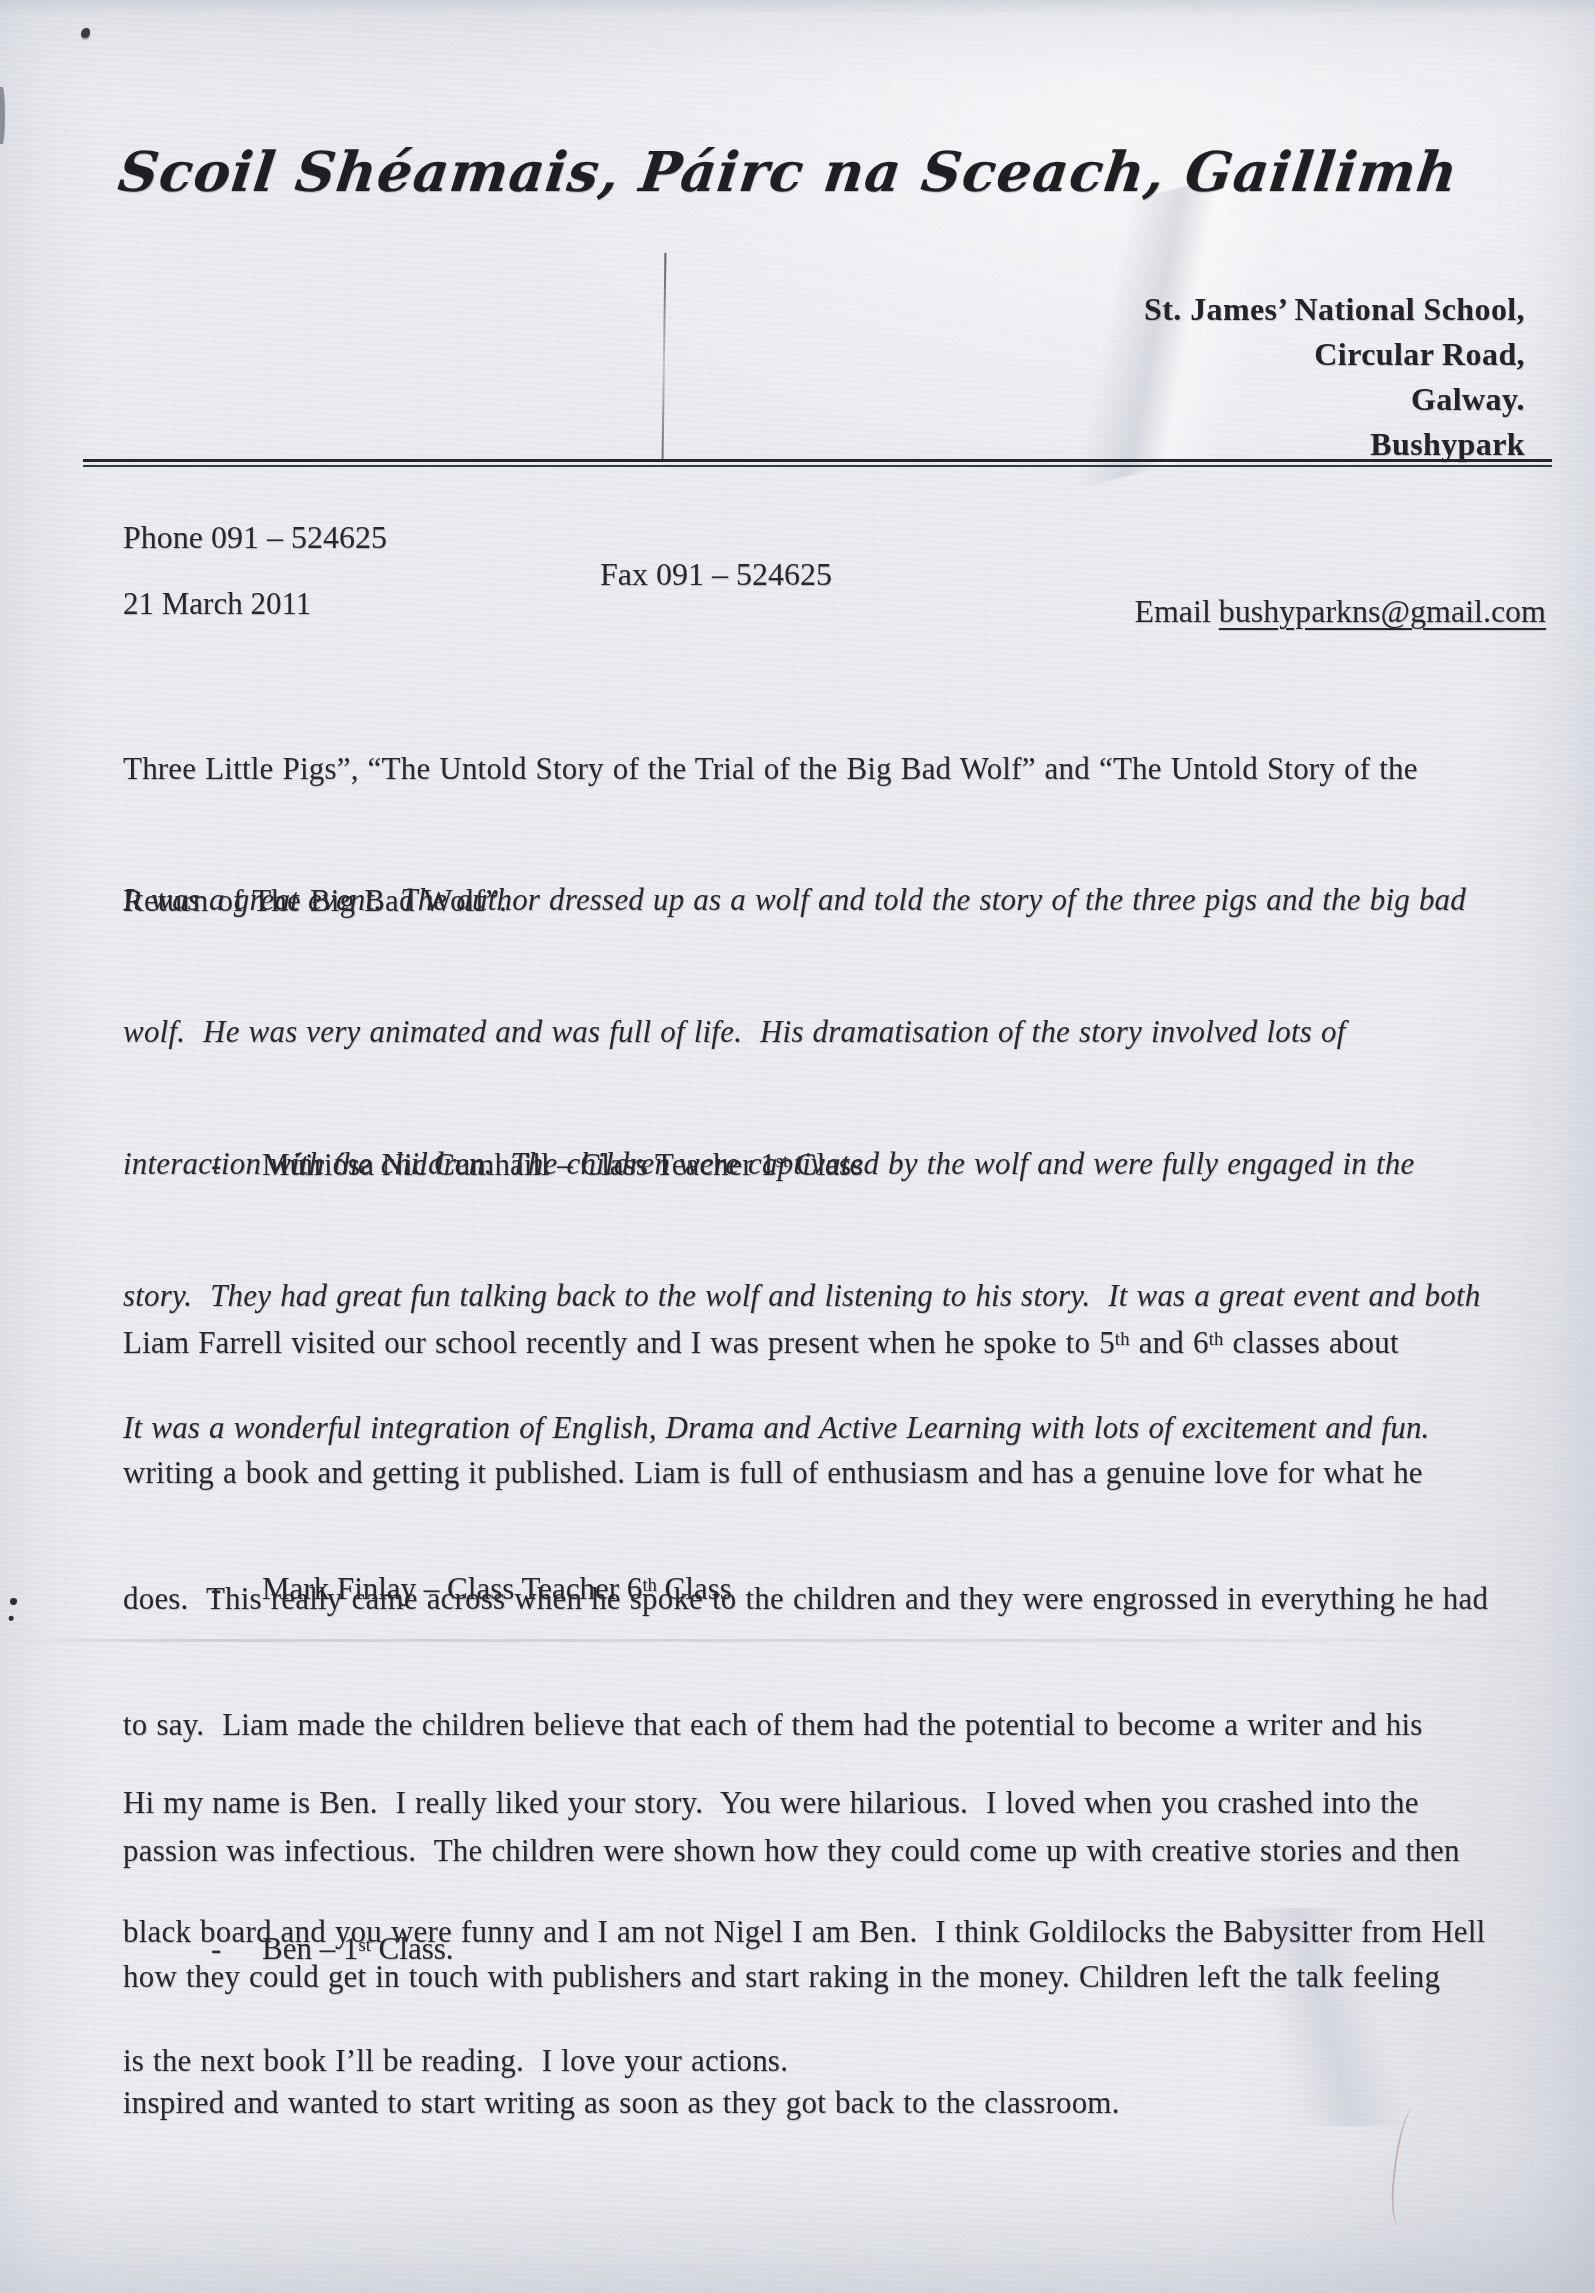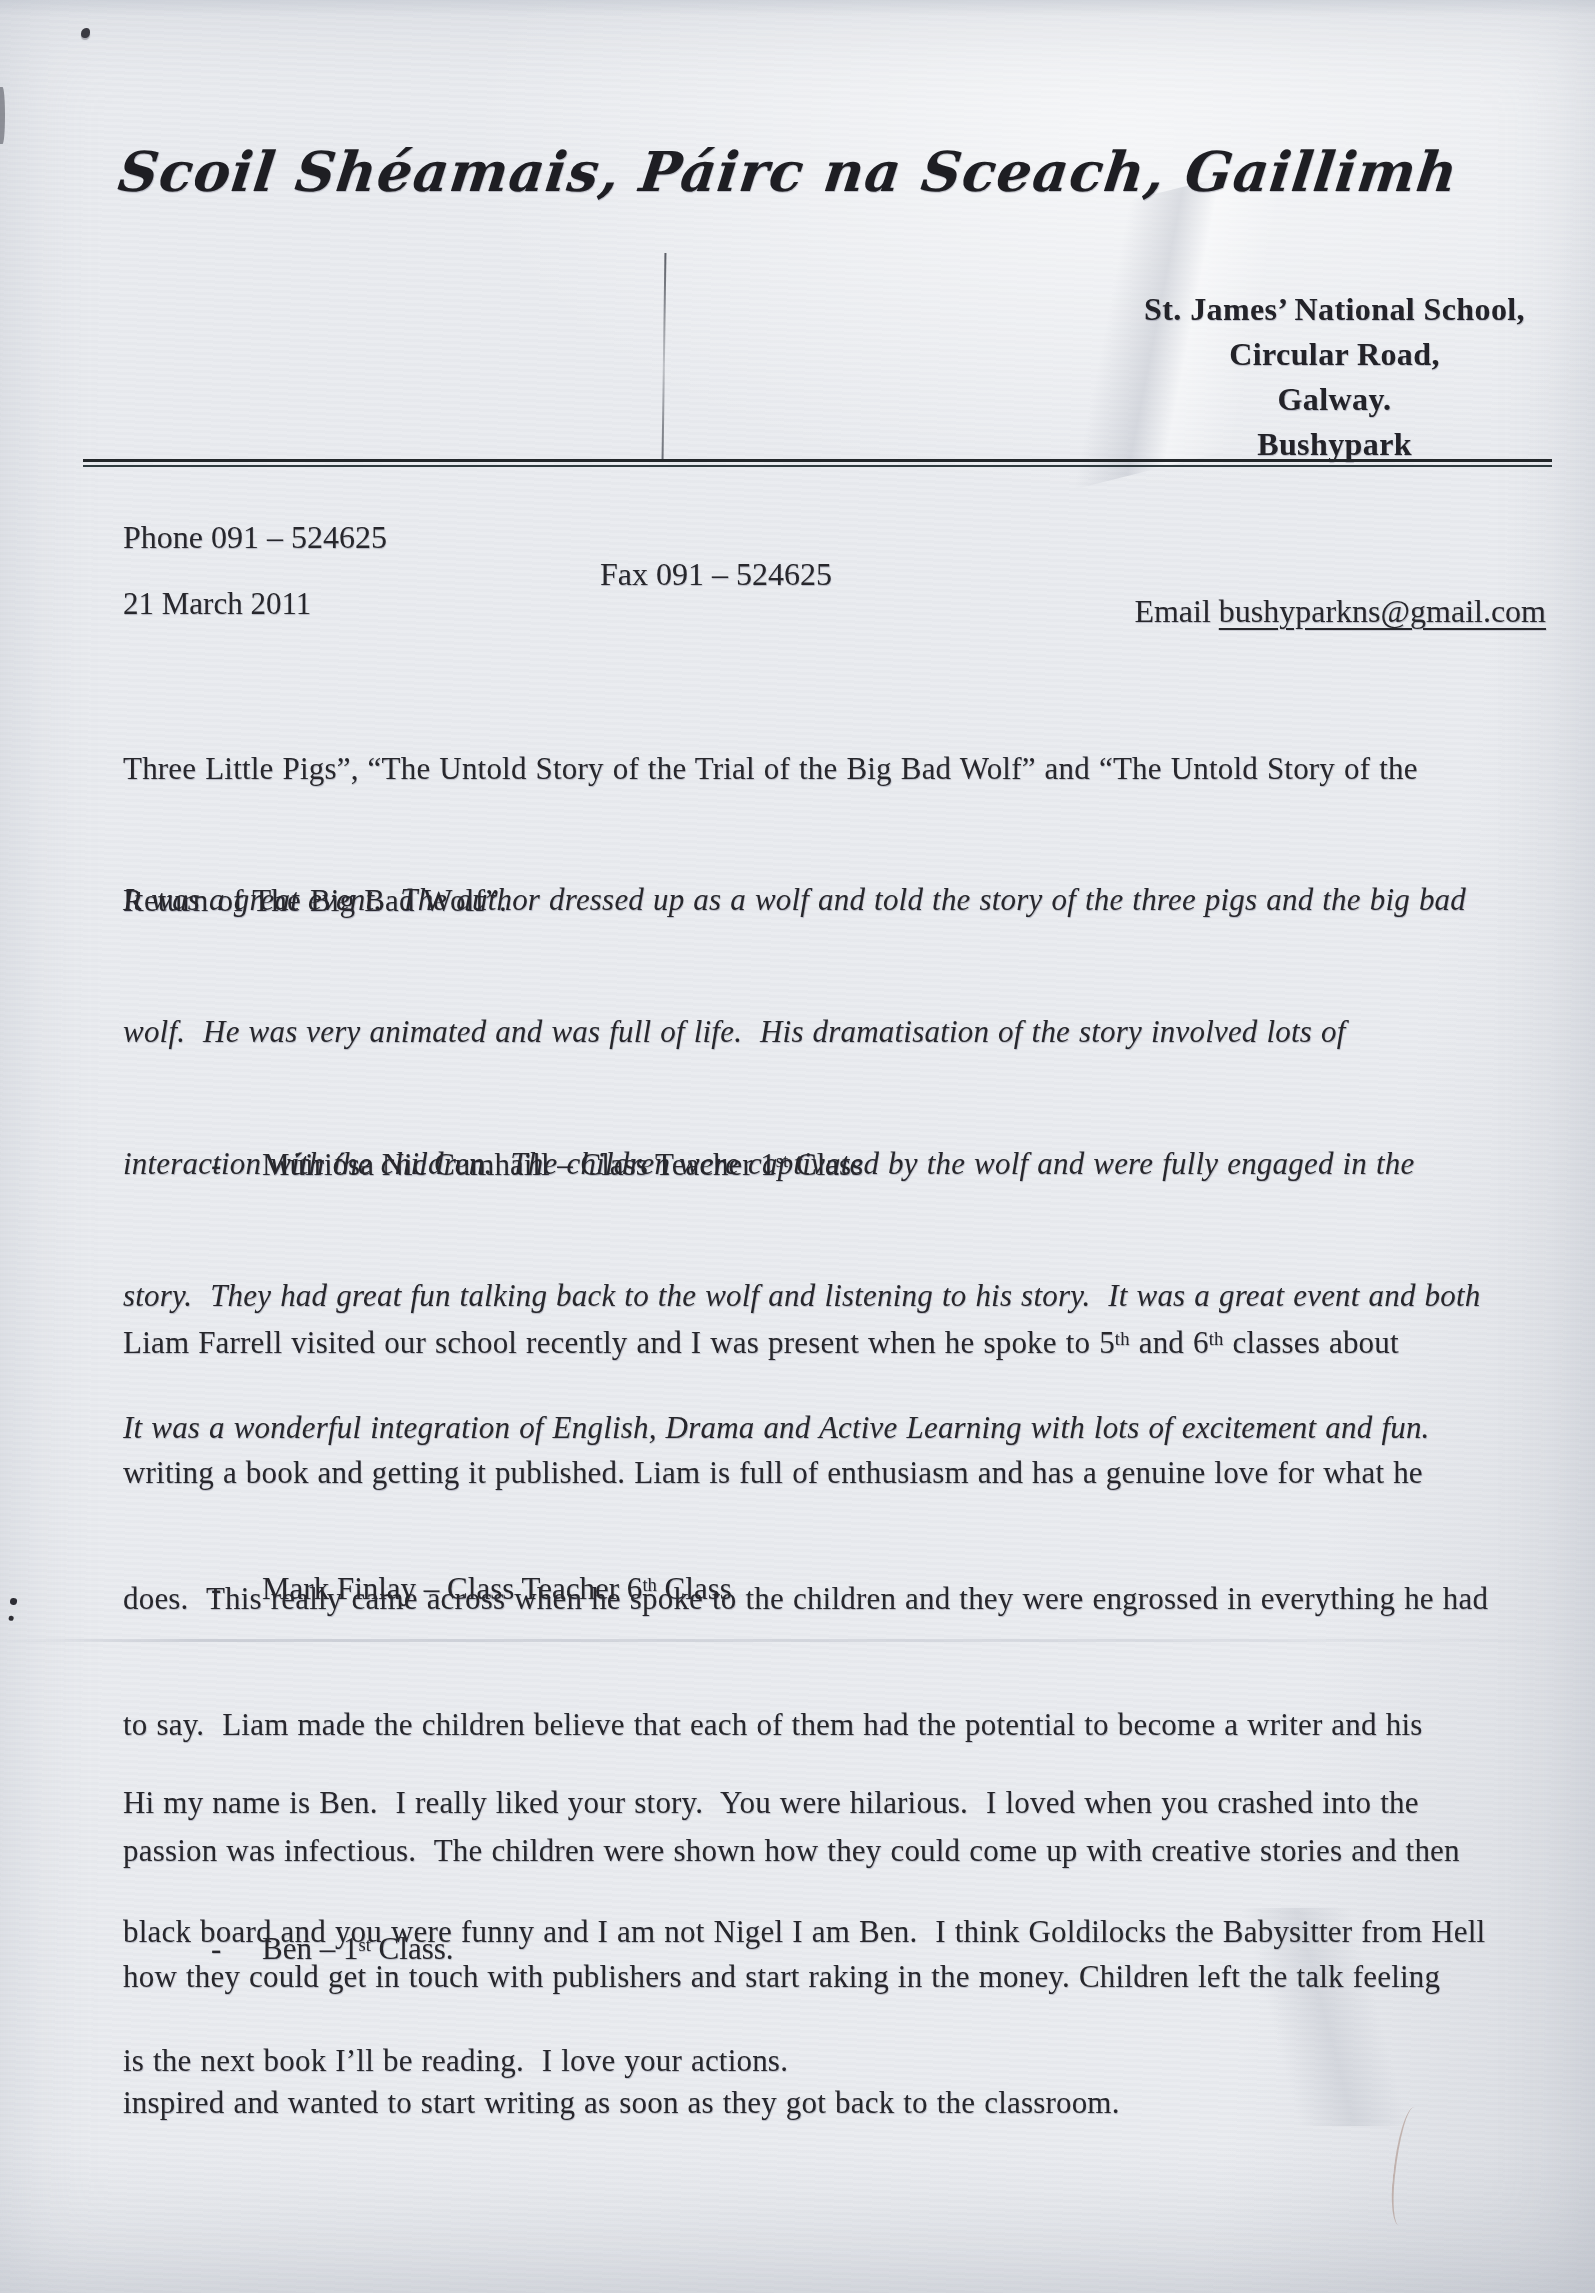--- a/index.html
+++ b/index.html
@@ -17,21 +17,21 @@
     color:#27272c;
     text-shadow:0.6px 0.6px 0.8px rgba(70,70,95,0.30);
   }
   .script-title{
     position:absolute;left:119px;top:139px;
     font-family:"DejaVu Serif",serif;font-style:italic;font-weight:700;
     font-size:55px;letter-spacing:1px;transform:skewX(-7deg);
     color:#1e1e23;white-space:pre;
   }
   .address{
-    position:absolute;top:287px;right:71px;text-align:center;
+    position:absolute;top:287px;right:71px;text-align:right;
     font-weight:700;font-size:32px;line-height:45px;letter-spacing:0.4px;color:#232329;
   }
   .rule{
     position:absolute;left:83px;right:44px;top:459px;height:3px;
     border-top:3px solid #23272a;border-bottom:2px solid #303c40;
   }
   .contact{position:absolute;left:0;top:482px;width:100%;font-size:32px;white-space:pre;}
   .contact .phone{position:absolute;left:123px;}
   .contact .fax{position:absolute;left:600px;}
   .contact .email{position:absolute;right:50px;}

